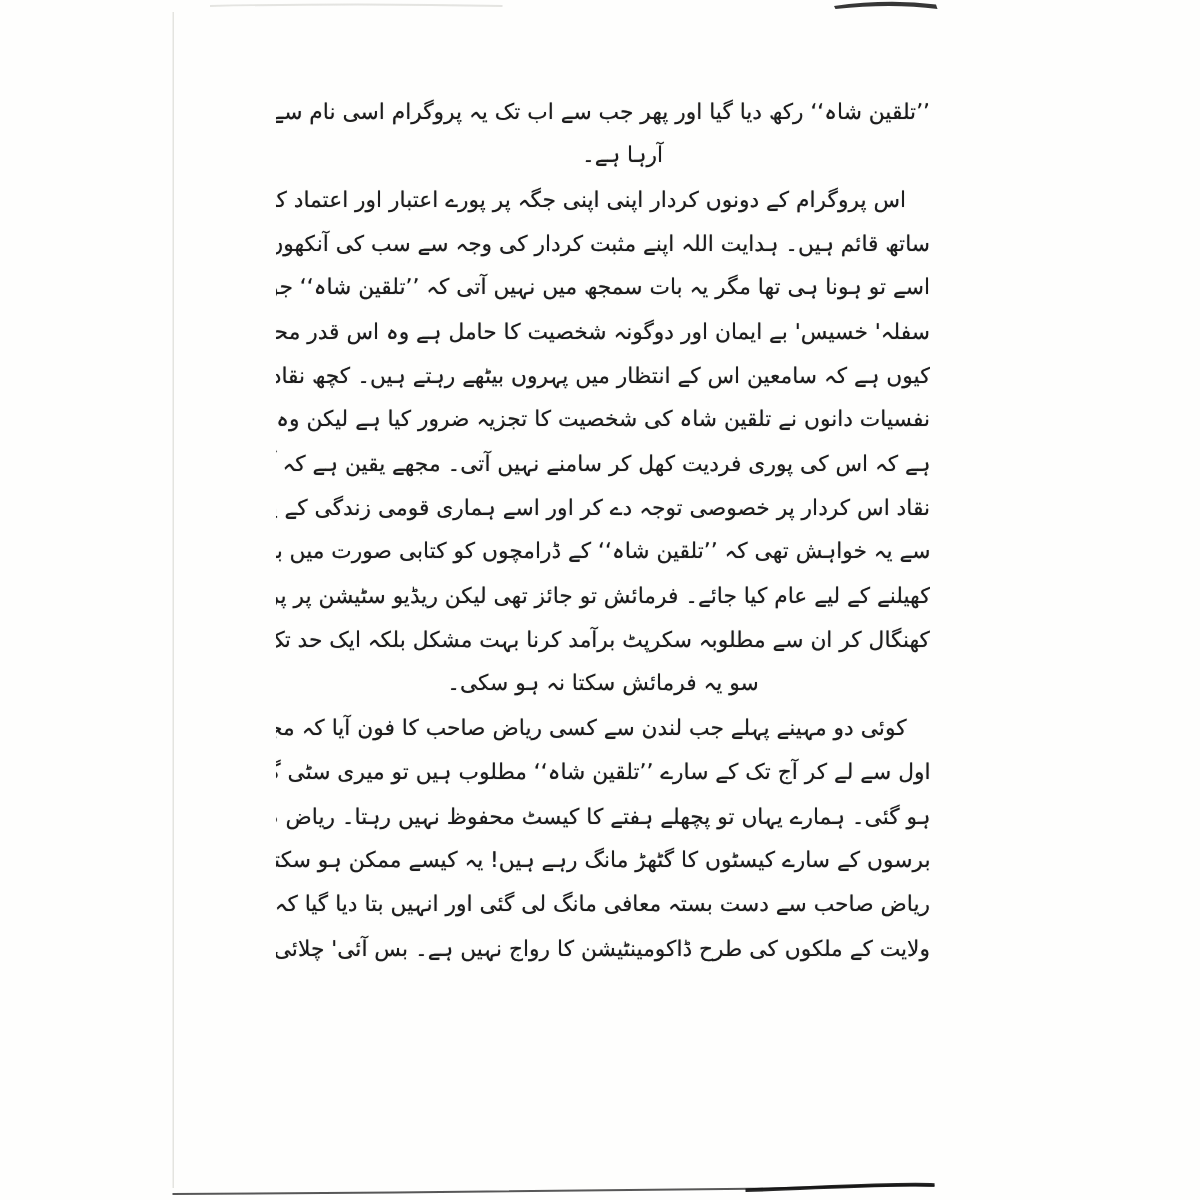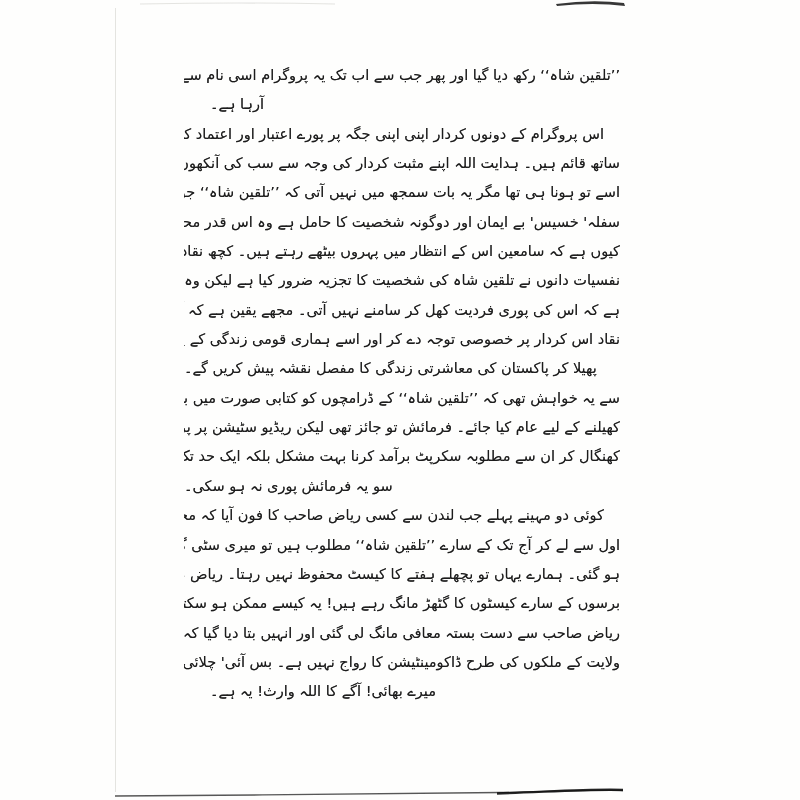--- a/index.html
+++ b/index.html
@@ -45,21 +45,21 @@
   .j {
     text-align: justify;
     text-align-last: justify;
   }
   
   .ind {
     padding-right: 16px;
   }
   
   .pl {
-    text-align: left;
+    text-align: center;
   }
   
   .pli {
     padding-left: 26px;
   }
 </style>
 </head>
 <body>
 
 <div class="scan-canvas">
@@ -80,27 +80,25 @@
     <div class="ln j">’’تلقین شاہ‘‘ رکھ دیا گیا اور پھر جب سے اب تک یہ پروگرام اسی نام سے منسوب چلا</div>
     <div class="ln pl pli">آرہا ہے۔</div>
     <div class="ln j ind">اس پروگرام کے دونوں کردار اپنی اپنی جگہ پر پورے اعتبار اور اعتماد کے</div>
     <div class="ln j">ساتھ قائم ہیں۔ ہدایت اللہ اپنے مثبت کردار کی وجہ سے سب کی آنکھوں کا تارہ ہے۔</div>
     <div class="ln j">اسے تو ہونا ہی تھا مگر یہ بات سمجھ میں نہیں آتی کہ ’’تلقین شاہ‘‘ جو حد درجے کا کمینہ'</div>
     <div class="ln j">سفلہ' خسیس' بے ایمان اور دوگونہ شخصیت کا حامل ہے وہ اس قدر محبوب و مطلوب</div>
     <div class="ln j">کیوں ہے کہ سامعین اس کے انتظار میں پہروں بیٹھے رہتے ہیں۔ کچھ نقادوں اور</div>
     <div class="ln j">نفسیات دانوں نے تلقین شاہ کی شخصیت کا تجزیہ ضرور کیا ہے لیکن وہ اس قدر تشنہ</div>
     <div class="ln j">ہے کہ اس کی پوری فردیت کھل کر سامنے نہیں آتی۔ مجھے یقین ہے کہ آنے والے</div>
     <div class="ln j">نقاد اس کردار پر خصوصی توجہ دے کر اور اسے ہماری قومی زندگی کے پورے کینوس پر</div>
-    <div class="ln pl">پھیلا کر پاکستان کی معاشرتی زندگی کا مفصل نقشہ پیش کریں گے۔</div>
     <div class="ln j">سے یہ خواہش تھی کہ ’’تلقین شاہ‘‘ کے ڈرامچوں کو کتابی صورت میں بہم کر کے سٹیج پر</div>
     <div class="ln j">کھیلنے کے لیے عام کیا جائے۔ فرمائش تو جائز تھی لیکن ریڈیو سٹیشن پر پرانے بوروں کو</div>
     <div class="ln j">کھنگال کر ان سے مطلوبہ سکرپٹ برآمد کرنا بہت مشکل بلکہ ایک حد تک ناممکن کام تھا'</div>
-    <div class="ln pl">سو یہ فرمائش پوری نہ ہو سکی۔</div>
+    <div class="ln pl">سو یہ فرمائش سکتا نہ ہو سکی۔</div>
     <div class="ln j ind">کوئی دو مہینے پہلے جب لندن سے کسی ریاض صاحب کا فون آیا کہ مجھے روز</div>
     <div class="ln j">اول سے لے کر آج تک کے سارے ’’تلقین شاہ‘‘ مطلوب ہیں تو میری سٹی گم</div>
     <div class="ln j">ہو گئی۔ ہمارے یہاں تو پچھلے ہفتے کا کیسٹ محفوظ نہیں رہتا۔ ریاض صاحب پینتیس</div>
     <div class="ln j">برسوں کے سارے کیسٹوں کا گٹھڑ مانگ رہے ہیں! یہ کیسے ممکن ہو سکتا ہے......</div>
     <div class="ln j">ریاض صاحب سے دست بستہ معافی مانگ لی گئی اور انہیں بتا دیا گیا کہ ہمارے یہاں</div>
     <div class="ln j">ولایت کے ملکوں کی طرح ڈاکومینٹیشن کا رواج نہیں ہے۔ بس آئی' چلائی' چل</div>
-    <div class="ln pl pli">میرے بھائی! آگے کا اللہ وارث! یہ ہے۔</div>
   </div>
 
 </div>
 
 </body></html>

